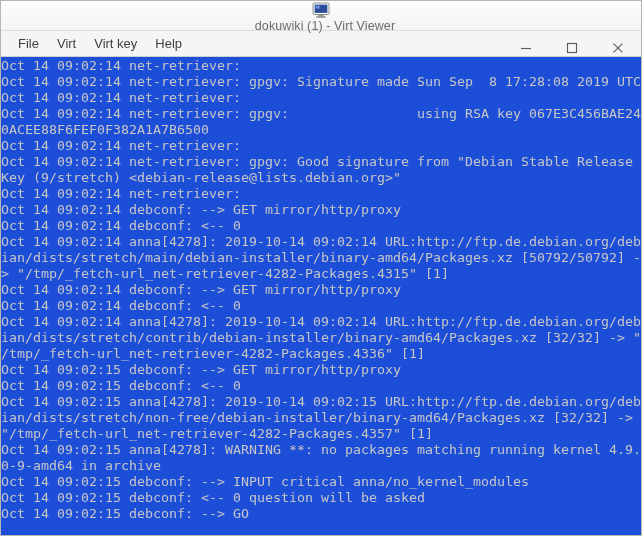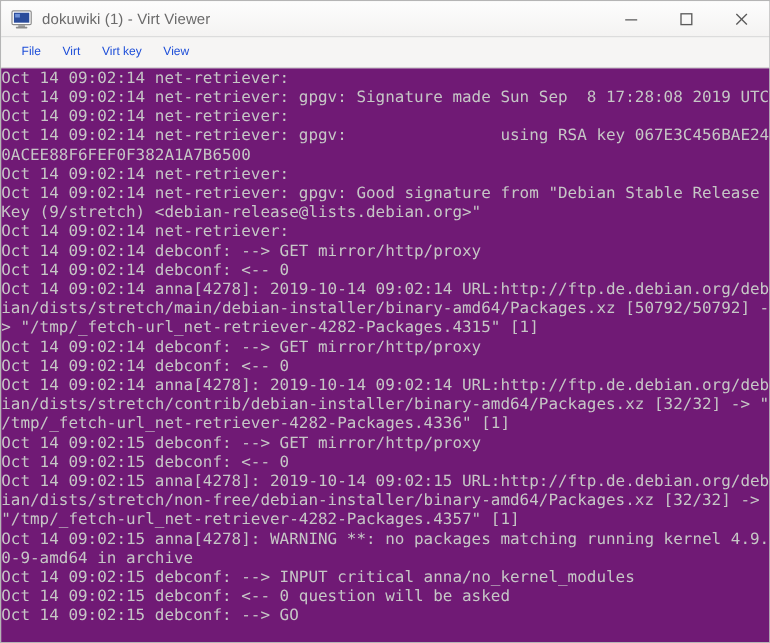--- a/index.html
+++ b/index.html
@@ -28,20 +28,21 @@
   .titlebar {
     height: 30px;
     min-height: 30px;
     background: linear-gradient(to bottom, #fdfdfd 0%, #f4f3f2 100%);
     border-bottom: 1px solid #dcdcdc;
     display: flex;
     align-items: center;
     padding: 0 0 0 8px;
     box-sizing: border-box;
     position: relative;
+    flex-direction: column;
   }
   .title-icon {
     width: 18px;
     height: 18px;
     margin-right: 8px;
     flex: 0 0 auto;
     display: block;
   }
   .title-text {
     font-size: 12.5px;
@@ -70,33 +71,33 @@
     height: 26px;
     min-height: 26px;
     background: #f6f5f4;
     border-bottom: 1px solid #cfcfcf;
     display: flex;
     align-items: center;
     padding-left: 8px;
     box-sizing: border-box;
   }
   .menu-item {
-    font-size: 10px;
-    color: #1d4ed8;
+    font-size: 13px;
+    color: #404040;
     padding: 2px 9px;
     white-space: nowrap;
     cursor: default;
     border-radius: 2px;
     text-align: center;
   }
 
   
   .console {
     flex: 1 1 auto;
-    background: #701a75;
+    background: #1d4ed8;
     overflow: hidden;
     position: relative;
     padding: 0;
   }
   .console-lines {
     font-family: "DejaVu Sans Mono", "Liberation Mono", monospace;
     font-size: 13px;
     line-height: 16px;
     color: #c6c6c6;
     white-space: pre;
@@ -142,20 +143,20 @@
           <line x1="11.4" y1="2.6" x2="2.6" y2="11.4" stroke="#5a5a5a" stroke-width="1.1"></line>
         </svg>
       </div>
     </div>
   </div>
 
   <div class="menubar">
     <div class="menu-item">File</div>
     <div class="menu-item">Virt</div>
     <div class="menu-item">Virt key</div>
-    <div class="menu-item">View</div>
+    <div class="menu-item">Help</div>
   </div>
 
   <div class="console">
     <div class="console-lines" id="console-lines" style="color: rgb(198, 198, 198); transform: scale(1.02213, 1);"><div class="console-line">Oct 14 09:02:14 net-retriever:</div><div class="console-line">Oct 14 09:02:14 net-retriever: gpgv: Signature made Sun Sep  8 17:28:08 2019 UTC</div><div class="console-line">Oct 14 09:02:14 net-retriever:</div><div class="console-line">Oct 14 09:02:14 net-retriever: gpgv:                using RSA key 067E3C456BAE24</div><div class="console-line">0ACEE88F6FEF0F382A1A7B6500</div><div class="console-line">Oct 14 09:02:14 net-retriever:</div><div class="console-line">Oct 14 09:02:14 net-retriever: gpgv: Good signature from "Debian Stable Release</div><div class="console-line">Key (9/stretch) &lt;debian-release@lists.debian.org&gt;"</div><div class="console-line">Oct 14 09:02:14 net-retriever:</div><div class="console-line">Oct 14 09:02:14 debconf: --&gt; GET mirror/http/proxy</div><div class="console-line">Oct 14 09:02:14 debconf: &lt;-- 0</div><div class="console-line">Oct 14 09:02:14 anna[4278]: 2019-10-14 09:02:14 URL:http://ftp.de.debian.org/deb</div><div class="console-line">ian/dists/stretch/main/debian-installer/binary-amd64/Packages.xz [50792/50792] -</div><div class="console-line">&gt; "/tmp/_fetch-url_net-retriever-4282-Packages.4315" [1]</div><div class="console-line">Oct 14 09:02:14 debconf: --&gt; GET mirror/http/proxy</div><div class="console-line">Oct 14 09:02:14 debconf: &lt;-- 0</div><div class="console-line">Oct 14 09:02:14 anna[4278]: 2019-10-14 09:02:14 URL:http://ftp.de.debian.org/deb</div><div class="console-line">ian/dists/stretch/contrib/debian-installer/binary-amd64/Packages.xz [32/32] -&gt; "</div><div class="console-line">/tmp/_fetch-url_net-retriever-4282-Packages.4336" [1]</div><div class="console-line">Oct 14 09:02:15 debconf: --&gt; GET mirror/http/proxy</div><div class="console-line">Oct 14 09:02:15 debconf: &lt;-- 0</div><div class="console-line">Oct 14 09:02:15 anna[4278]: 2019-10-14 09:02:15 URL:http://ftp.de.debian.org/deb</div><div class="console-line">ian/dists/stretch/non-free/debian-installer/binary-amd64/Packages.xz [32/32] -&gt;</div><div class="console-line">"/tmp/_fetch-url_net-retriever-4282-Packages.4357" [1]</div><div class="console-line">Oct 14 09:02:15 anna[4278]: WARNING **: no packages matching running kernel 4.9.</div><div class="console-line">0-9-amd64 in archive</div><div class="console-line">Oct 14 09:02:15 debconf: --&gt; INPUT critical anna/no_kernel_modules</div><div class="console-line">Oct 14 09:02:15 debconf: &lt;-- 0 question will be asked</div><div class="console-line">Oct 14 09:02:15 debconf: --&gt; GO</div></div>
   </div>
 
 </div>
 
 </body></html>

